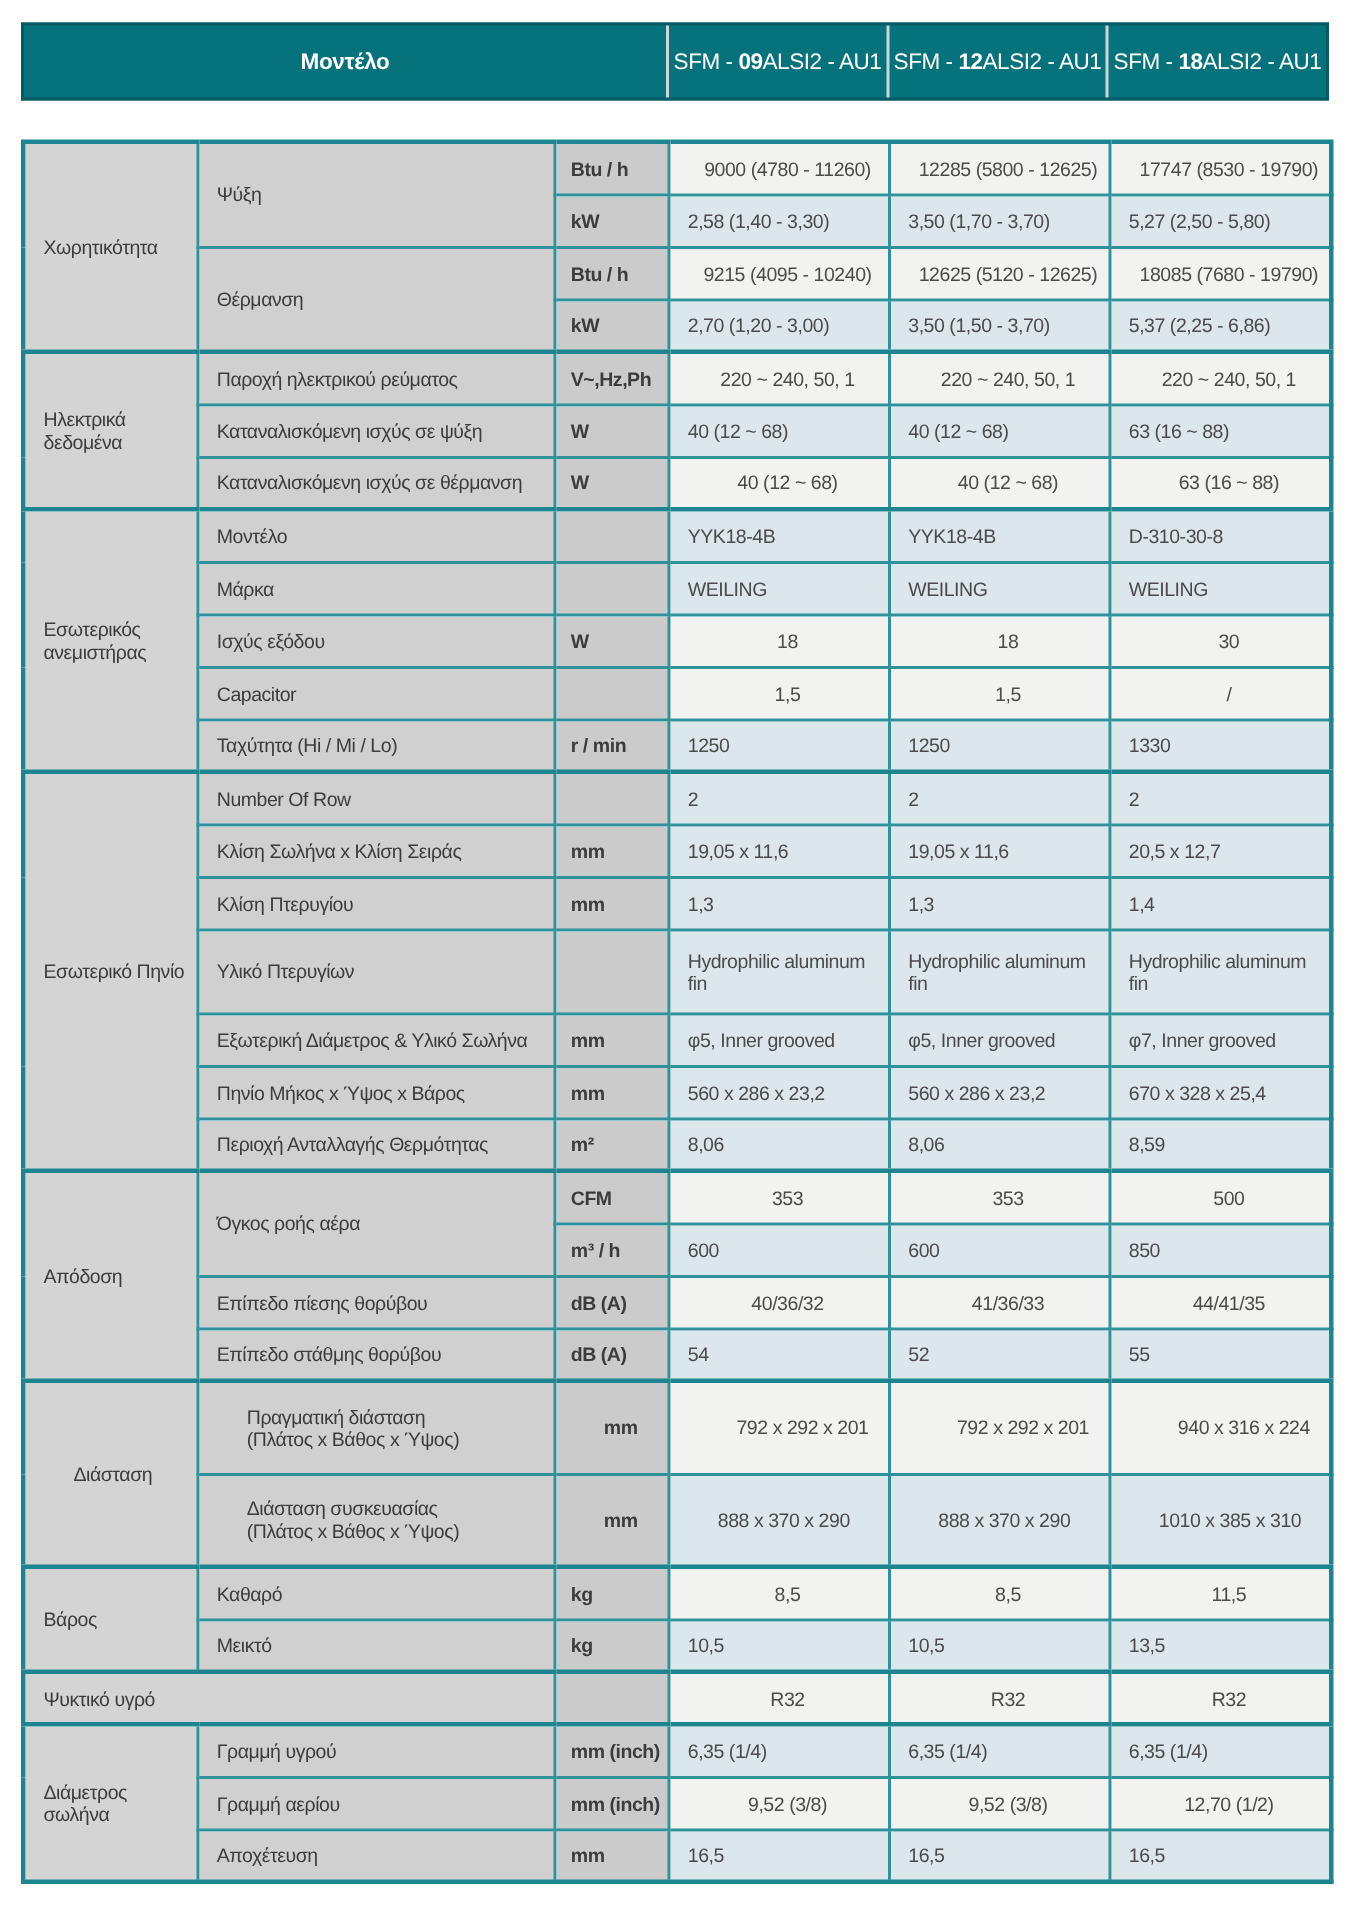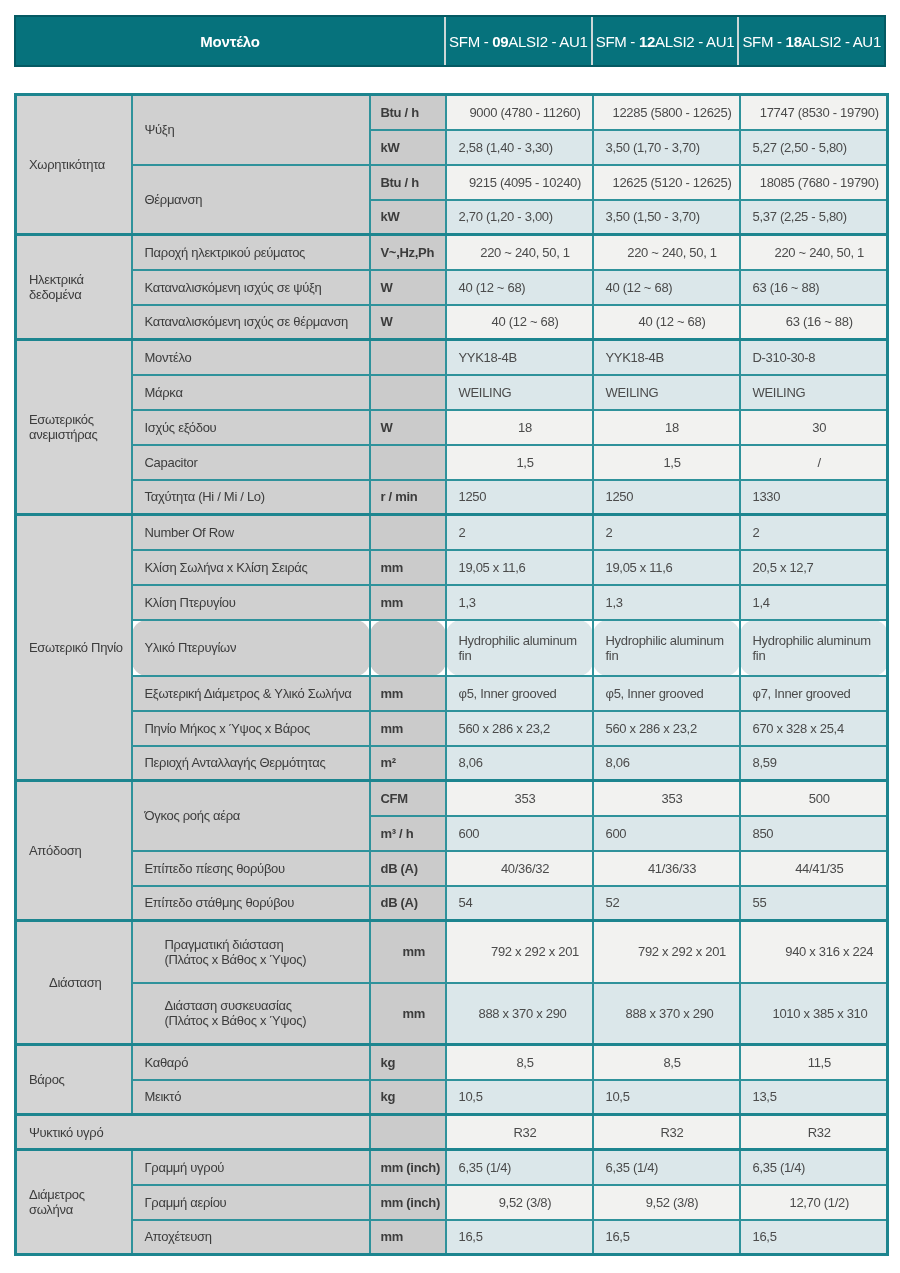--- a/index.html
+++ b/index.html
@@ -60,21 +60,21 @@
   }
   #spec td{
     border:2px solid var(--border);
     height:35px;
     vertical-align:middle;
     font-size:13px;
     letter-spacing:-0.3px;
     overflow:hidden;
   }
   #spec tr.sec-start td{border-top:3px solid var(--border-strong);}
-  #spec tr.tall td{height:56px;border-radius:15px;}
+  #spec tr.tall td{height:56px;}
   #spec tr.xtall td{height:62px;padding-left:32px;}
   td.sec-label{
     background:var(--label-bg);
     font-weight:normal;
     padding-left:12px;
     color:var(--text-dark);
   }
   td.param{
     background:var(--param-bg);
     font-weight:normal;
@@ -136,21 +136,21 @@
           <td class="param" rowspan="2">Θέρμανση</td>
           <td class="unit">Btu / h</td>
           <td class="val white">9215 (4095 - 10240)</td>
           <td class="val white">12625 (5120 - 12625)</td>
           <td class="val white">18085 (7680 - 19790)</td>
         </tr>
         <tr>
           <td class="unit">kW</td>
           <td class="val blue">2,70 (1,20 - 3,00)</td>
           <td class="val blue">3,50 (1,50 - 3,70)</td>
-          <td class="val blue">5,37 (2,25 - 5,80)</td>
+          <td class="val blue">5,37 (2,25 - 6,86)</td>
         </tr>
         <tr class="sec-start">
           <td class="sec-label" rowspan="3">Ηλεκτρικά δεδομένα</td>
           <td class="param">Παροχή ηλεκτρικού ρεύματος</td>
           <td class="unit">V~,Hz,Ph</td>
           <td class="val white">220 ~ 240, 50, 1</td>
           <td class="val white">220 ~ 240, 50, 1</td>
           <td class="val white">220 ~ 240, 50, 1</td>
         </tr>
         <tr>

